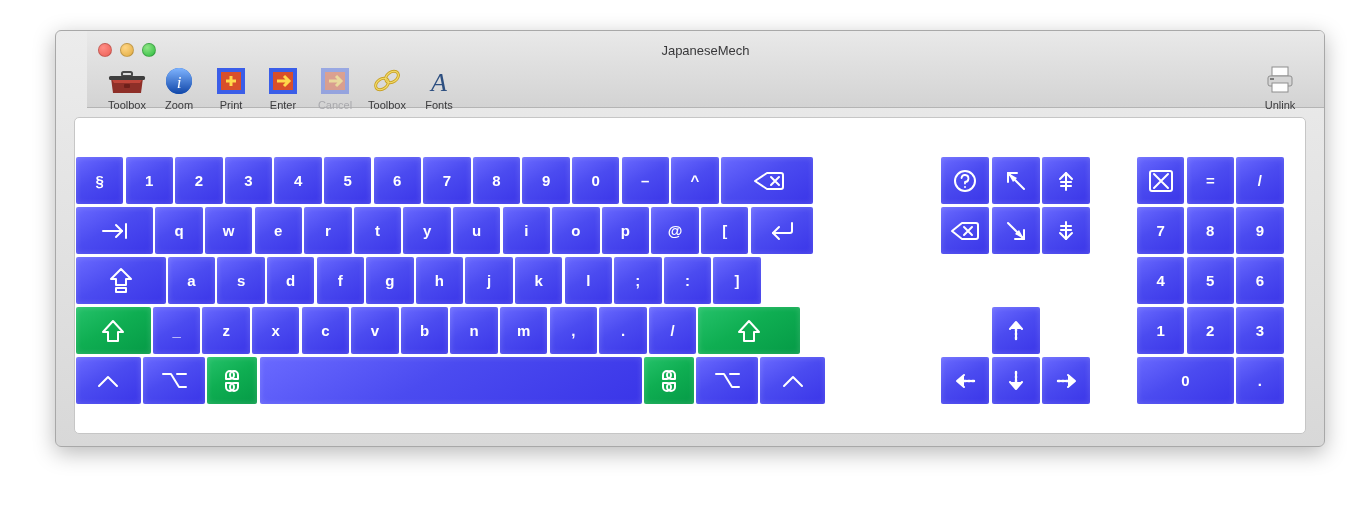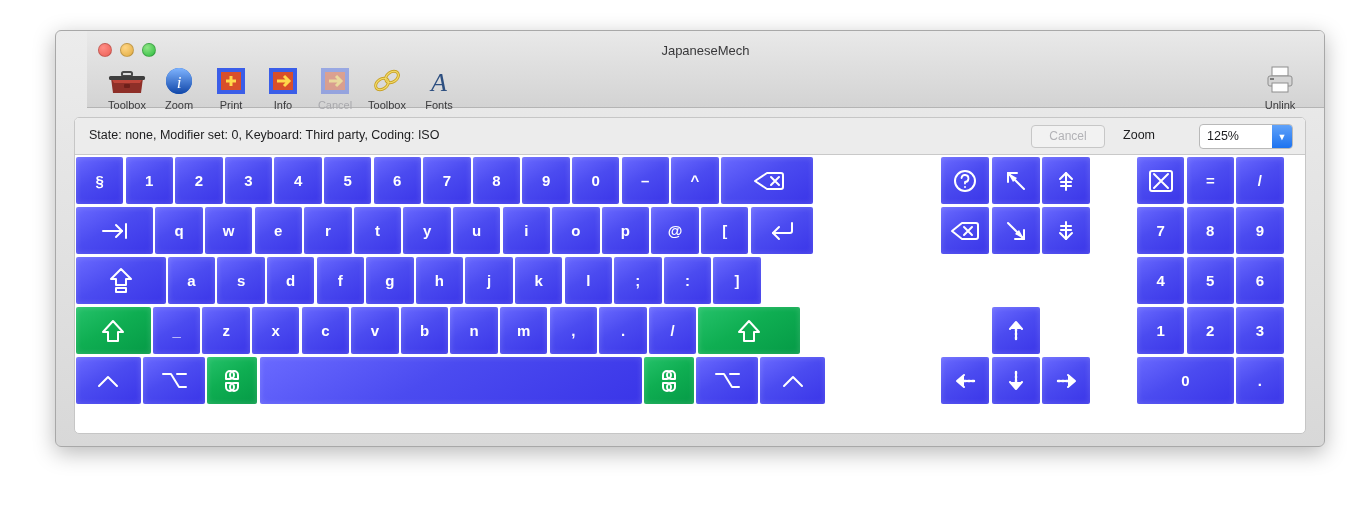--- a/index.html
+++ b/index.html
@@ -157,21 +157,21 @@
       </div>
 
       <div class="tbitem">
         <div class="tbicon">
           <svg width="32" height="32" viewBox="0 0 32 32">
             <rect x="2" y="4" width="28" height="26" fill="#3b5ee8"></rect>
             <rect x="6" y="8" width="20" height="18" fill="#d94f2a"></rect>
             <path d="M10 17 h11 M17 12 l5 5 l-5 5" stroke="#ffd84a" stroke-width="3" fill="none"></path>
           </svg>
         </div>
-        <div class="tblabel">Info</div>
+        <div class="tblabel">Enter</div>
       </div>
 
       <div class="tbitem">
         <div class="tbicon">
           <svg width="32" height="32" viewBox="0 0 32 32" opacity="0.42">
             <rect x="2" y="4" width="28" height="26" fill="#3b5ee8"></rect>
             <rect x="6" y="8" width="20" height="18" fill="#d94f2a"></rect>
             <path d="M10 17 h11 M17 12 l5 5 l-5 5" stroke="#ffd84a" stroke-width="3" fill="none"></path>
           </svg>
         </div>
@@ -213,29 +213,20 @@
           <rect x="7" y="14" width="4" height="2" fill="#7a7a7a"></rect>
         </svg>
       </div>
       <div class="tblabel">Unlink</div>
     </div>
 
   </div>
 
   <div class="panel">
 
-    <div class="statusbar">
-      <div class="statustext">State: none, Modifier set: 0, Keyboard: Third party, Coding: ISO</div>
-      <div class="cancelbtn">Cancel</div>
-      <div class="zoomlabel">Zoom</div>
-      <div class="zoomsel">
-        <div class="zoomval">125%</div>
-        <div class="zoomarrow">▼</div>
-      </div>
-    </div>
 
     <div class="kb" id="kb">
         <div class="key" style="left: 1px; top: 3px; width: 47.4px; height: 47px;">
           <span>§</span>
         </div>
         <div class="key" style="left: 50.6px; top: 3px; width: 47.4px; height: 47px;">
           <span>1</span>
         </div>
         <div class="key" style="left: 100.2px; top: 3px; width: 47.4px; height: 47px;">
           <span>2</span>

